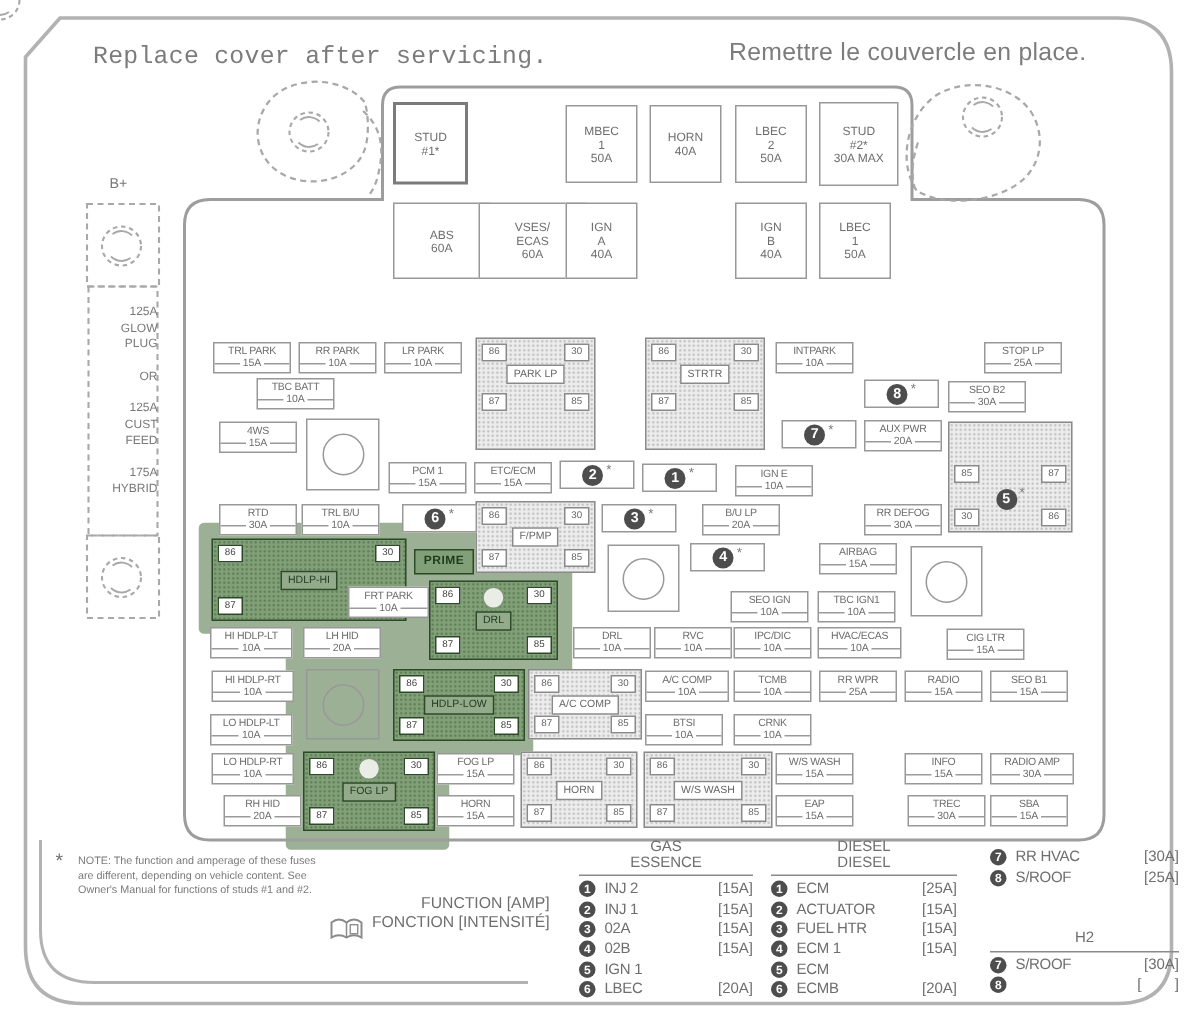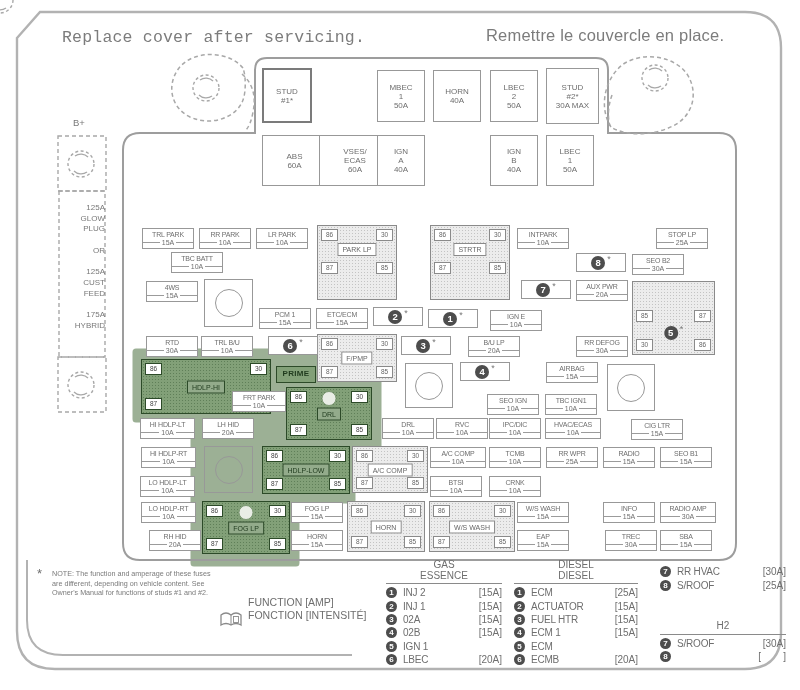--- a/index.html
+++ b/index.html
@@ -683,21 +683,21 @@
           <span class="lamp">[30A]</span>
         </div>
       <div class="legend-row">
           <span class="lbadge">8</span>
           <span class="name"></span>
           <span class="lamp">[        ]</span>
         </div>
     </div>
   </div>
 
-  <div class="func-label" style="left:248px;top:596px;">
+  <div class="func-label" style="left:248px;top:596px;text-align:right;">
     <div>FUNCTION [AMP]</div>
     <div>FONCTION [INTENSITÉ]</div>
   </div>
 
   <div class="note-star" style="left:37px;top:566px;">*</div>
   <div class="note-text" style="left:52px;top:569px;width:165px;">NOTE:  The function and amperage of these fuses are different, depending on vehicle content. See Owner's Manual for functions of studs #1 and #2.</div>
 
 </div>
 
 </body></html>

